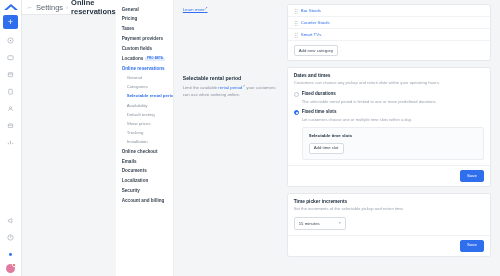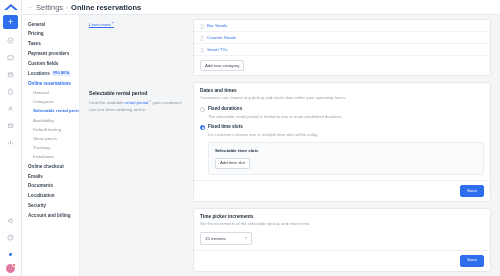--- a/index.html
+++ b/index.html
@@ -36,21 +36,21 @@
     width: 9px; height: 9px; border-radius: 50%;
     background: #e27ba0;
   }
   .avatar-badge {
     position: absolute; top: -1px; right: -1px;
     width: 4px; height: 4px; border-radius: 50%;
     background: #e8453c; border: 0.5px solid #fff;
   }
 
   
-  .main { flex: 1 1 auto; display: flex; flex-direction: column; min-width: 0; }
+  .main { flex: 1 1 auto; display: flex; flex-direction: row; min-width: 0; }
 
   .topbar {
     height: 15px; background: #ffffff; border-bottom: 1px solid #e6e8ec;
     display: flex; align-items: center; padding-left: 5px; gap: 3px;
     flex: 0 0 15px;
   }
   .back-arrow { color: #97a0ad; font-size: 6px; line-height: 1; }
   .crumb { font-size: 7.5px; color: #5d6876; }
   .crumb-sep { font-size: 6px; color: #b3bac4; }
   .crumb-current { font-size: 7.5px; color: #1c2b3a; font-weight: bold; }

